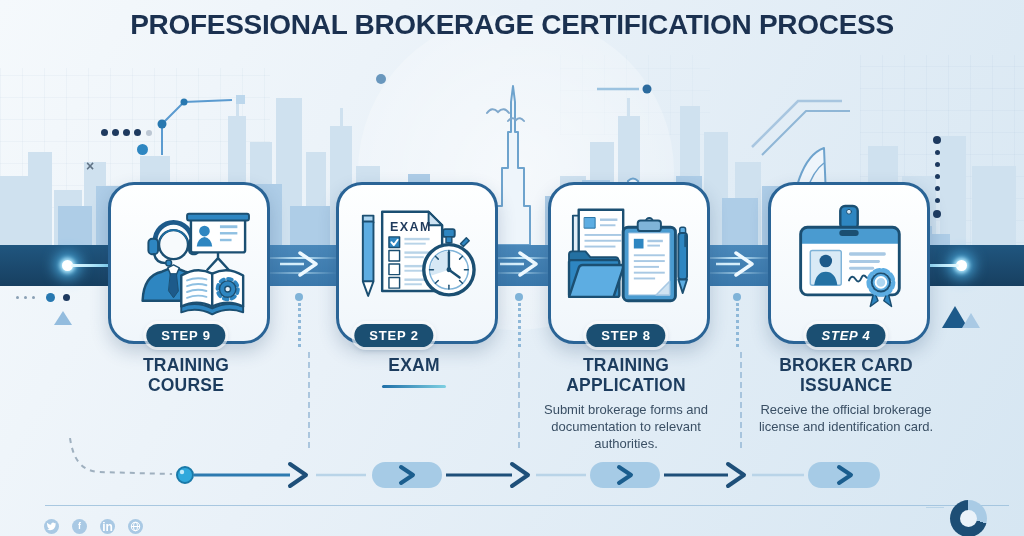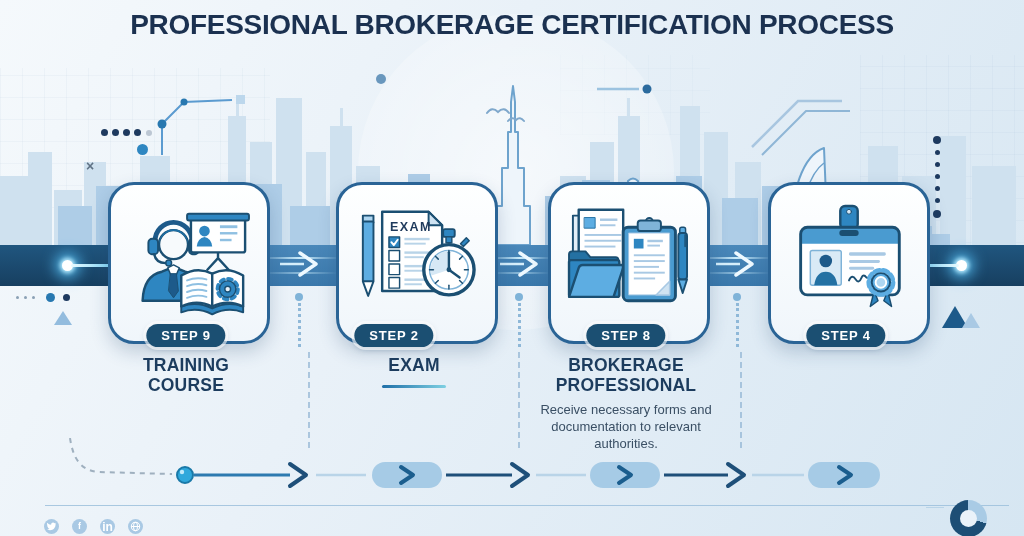--- a/index.html
+++ b/index.html
@@ -41,21 +41,21 @@
     background:linear-gradient(180deg,#feffff,#f0f6fb);
     border:3px solid #2a6496;border-radius:26px;
     box-shadow:0 8px 18px rgba(30,70,110,.22);
     display:flex;align-items:center;justify-content:center;}
   .step-card.c1{left:108px;} .step-card.c2{left:336px;} .step-card.c3{left:548px;} .step-card.c4{left:768px;}
 
   .step-badge{position:absolute;top:324px;transform:translateX(-50%);z-index:6;
     background:#1b4f72;color:#fff;font-size:13px;font-weight:700;letter-spacing:.8px;
     padding:4px 15px;border-radius:14px;white-space:nowrap;
     box-shadow:0 0 0 3px rgba(255,255,255,.6),0 2px 6px rgba(20,60,100,.35);}
-  .b1{left:186px;} .b2{left:394px;} .b3{left:626px;} .b4{left:846px;}
+  .b1{left:186px;} .b2{left:394px;} .b3{left:626px;} .b4{left:846px;font-style:italic;}
 
   .step-text{position:absolute;top:356px;width:224px;transform:translateX(-50%);text-align:center;z-index:5;}
   .t1{left:186px;} .t2{left:414px;} .t3{left:626px;} .t4{left:846px;}
   .step-title{font-size:17.5px;font-weight:800;color:#1c3c5e;line-height:1.12;letter-spacing:.2px;
     max-width:168px;margin:0 auto;}
   .step-desc{font-size:13px;color:#3a4f64;line-height:1.3;margin:7px auto 0;max-width:200px;}
   .exam-underline{width:64px;height:3px;border-radius:2px;margin:9px auto 1px;
     background:linear-gradient(90deg,#1f6fa8,#7fd0e2);}
 
   .vsep{position:absolute;top:352px;height:96px;width:0;border-left:2px dashed rgba(130,170,205,.6);z-index:4;}
@@ -339,22 +339,26 @@
   <div class="step-badge b4">STEP 4</div>
 
   <div class="step-text t1">
     <div class="step-title" style="max-width:132px;text-align:center;">TRAINING COURSE</div>
   </div>
   <div class="step-text t2">
     <div class="step-title">EXAM</div>
     <div class="exam-underline"></div>
   </div>
   <div class="step-text t3">
-    <div class="step-title">BROKERAGE PROFESSIONAL</div>
-    <div class="step-desc" style="max-width:190px;">Receive necessary forms and documentation to relevant authorities.</div>
+    <div class="step-title">TRAINING APPLICATION</div>
+    <div class="step-desc" style="max-width:190px;">Submit brokerage forms and documentation to relevant authorities.</div>
+  </div>
+  <div class="step-text t4">
+    <div class="step-title" style="max-width:150px;">BROKER CARD ISSUANCE</div>
+    <div class="step-desc" style="max-width:185px;">Receive the official brokerage license and identification card.</div>
   </div>
 
   <div class="vsep" style="left:308px;"></div>
   <div class="vsep" style="left:518px;"></div>
   <div class="vsep" style="left:740px;"></div>
 
   <div class="vconn-dot" style="left:295px;"></div>
   <div class="vconn" style="left:298px;"></div>
   <div class="vconn-dot" style="left:515px;"></div>
   <div class="vconn" style="left:518px;"></div>

